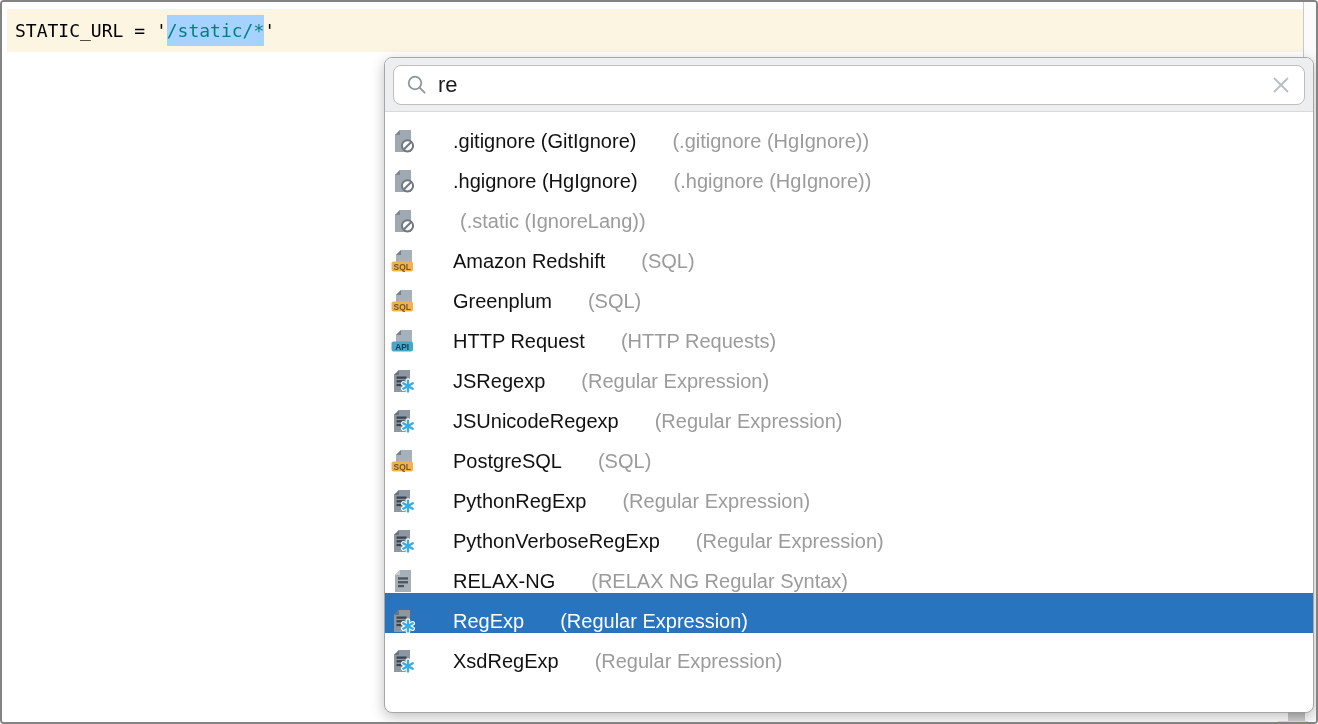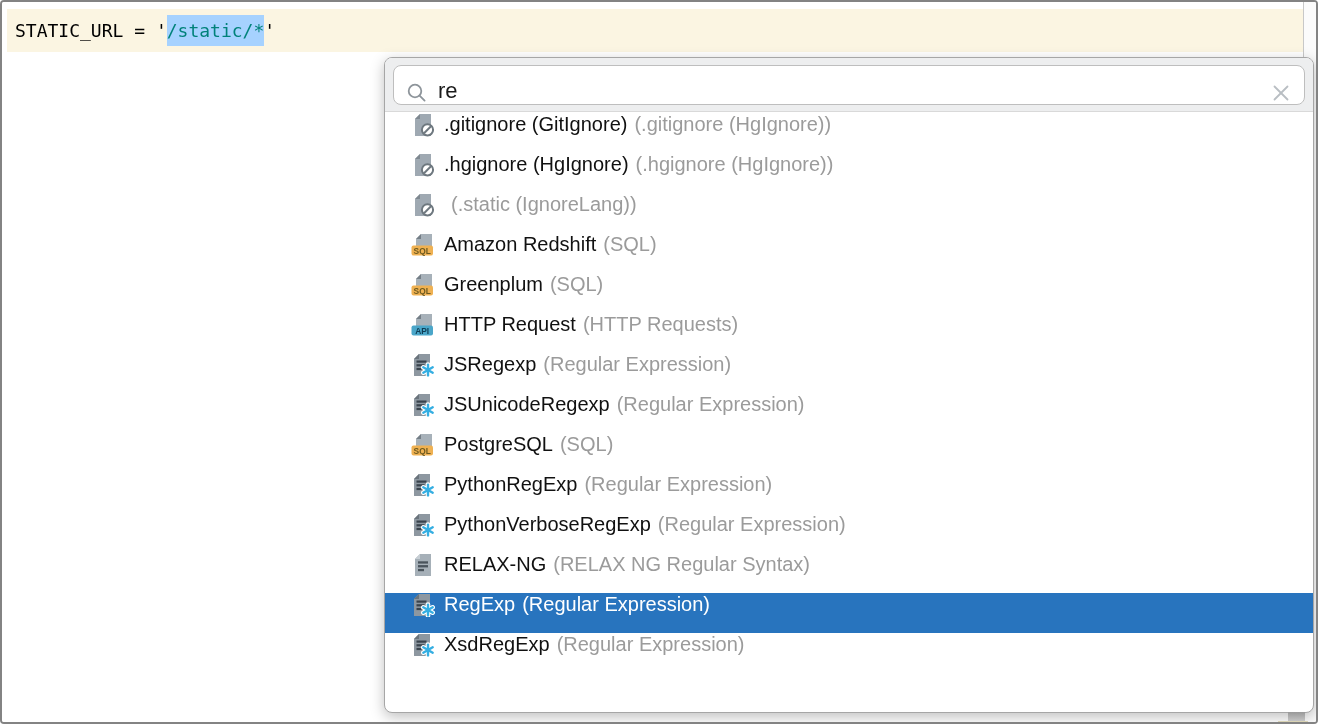--- a/index.html
+++ b/index.html
@@ -34,32 +34,32 @@
     box-shadow:0 4px 14px rgba(0,0,0,0.25);
     overflow:hidden; z-index:3;
   }
   .popup-header {
     height:54px; background:#EDEEEF; border-bottom:1px solid #D9D9D9;
     display:flex; align-items:center; padding:0 8px;
   }
   .search-field {
     flex:1; height:40px; background:#fff;
     border:1px solid #BEBEBE; border-radius:8px;
-    display:flex; align-items:flex-end; padding:0 12px;
+    display:flex; align-items:center; padding:0 12px;
   }
   .search-field input {
     flex:1; border:none; outline:none; font-family:"Liberation Sans", sans-serif;
     font-size:22px; color:#1a1a1a; padding:0 0 0 10px; background:transparent;
   }
   .sicon { flex:none; display:block; }
   
   .list { position:absolute; top:55px; left:0; right:0; bottom:0; overflow:hidden; }
   .row {
-    height:40px; display:flex; align-items:flex-start; padding-left:26px;
-    font-size:20px; white-space:pre; cursor:default;
+    height:40px; display:flex; align-items:flex-end; padding-left:6px;
+    font-size:20px; white-space:pre; cursor:default;gap:29px;
   }
   .row .icon { width:24px; height:24px; margin-right:9px; flex:none; }
   .row .icon.spacer { visibility:hidden; }
   .row .label { color:#111; }
   .row .detail { color:#9B9B9B; margin-left:7px; }
   .row.selected { background:#2874BE; }
   .row.selected .label, .row.selected .detail { color:#ffffff; }
   
   .grip {
     position:absolute; left:1286px; top:710px; width:17px; height:9px;

